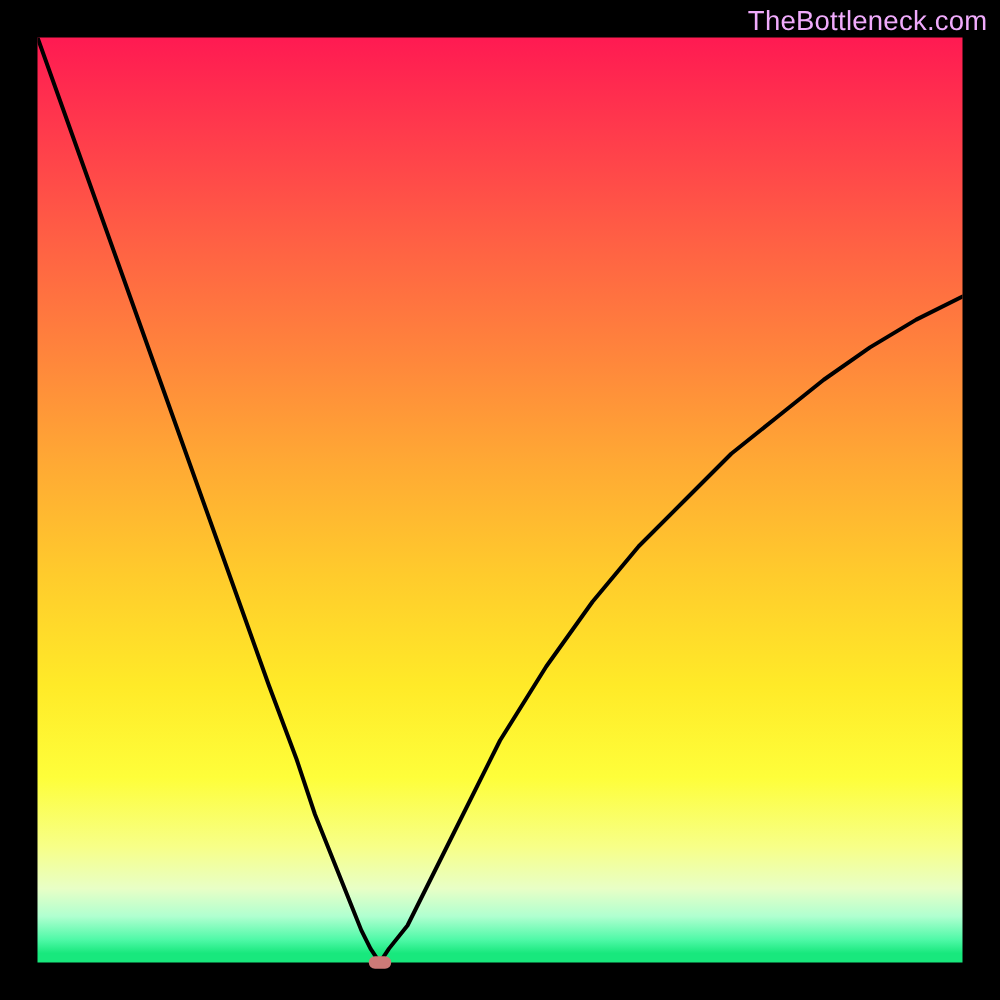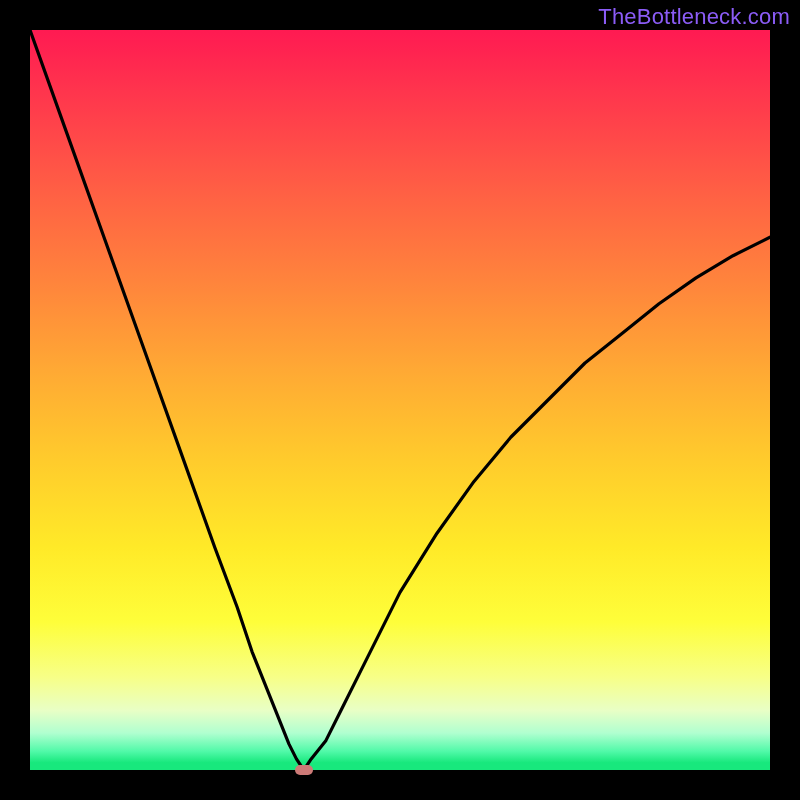--- a/index.html
+++ b/index.html
@@ -38,21 +38,21 @@
       #e8ffc6 92%,
       #b0ffd0 95%,
       #50f9a8 97.5%,
       #18e87d 99%,
       #18e87d 100%);
   }
   .watermark {
     position: absolute;
     top: 4px;
     right: 10px;
-    color: #8b5cf6;
+    color: #f0abfc;
     font-size: 22px;
     font-weight: 400;
     letter-spacing: 0.2px;
     user-select: none;
   }
   .curve-svg {
     position: absolute;
     left: 0;
     top: 0;
     width: 740px;

